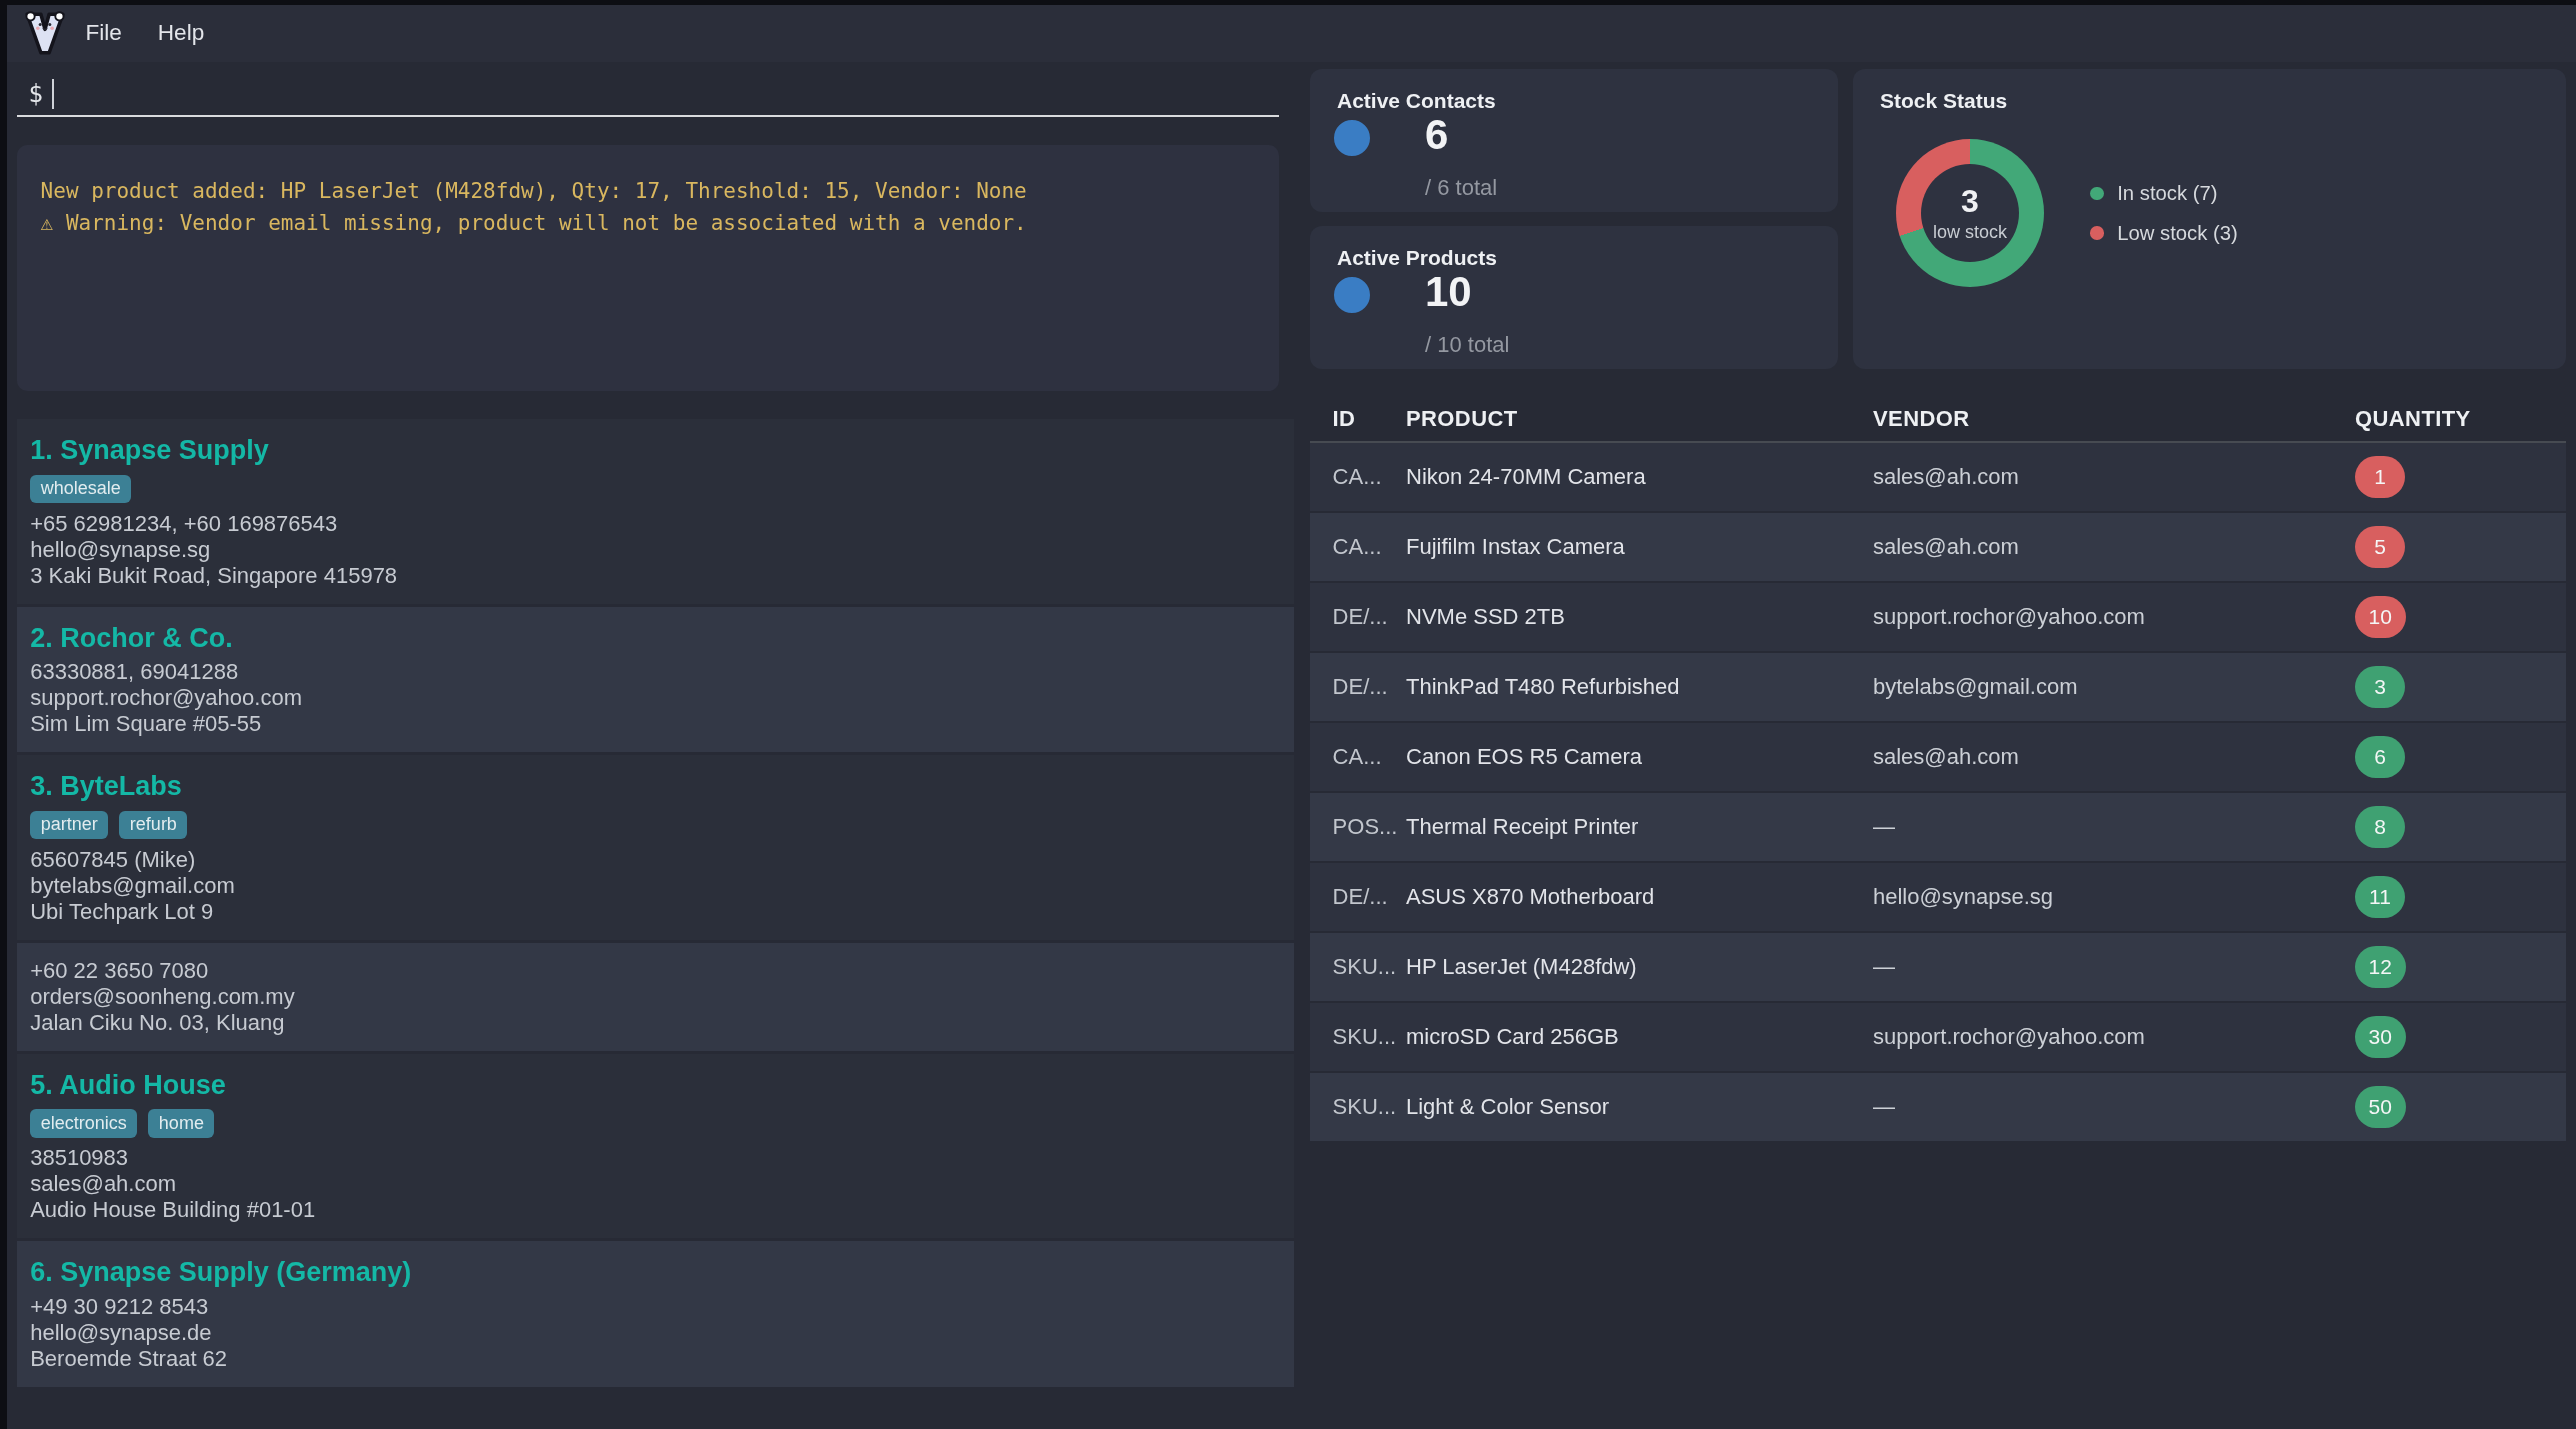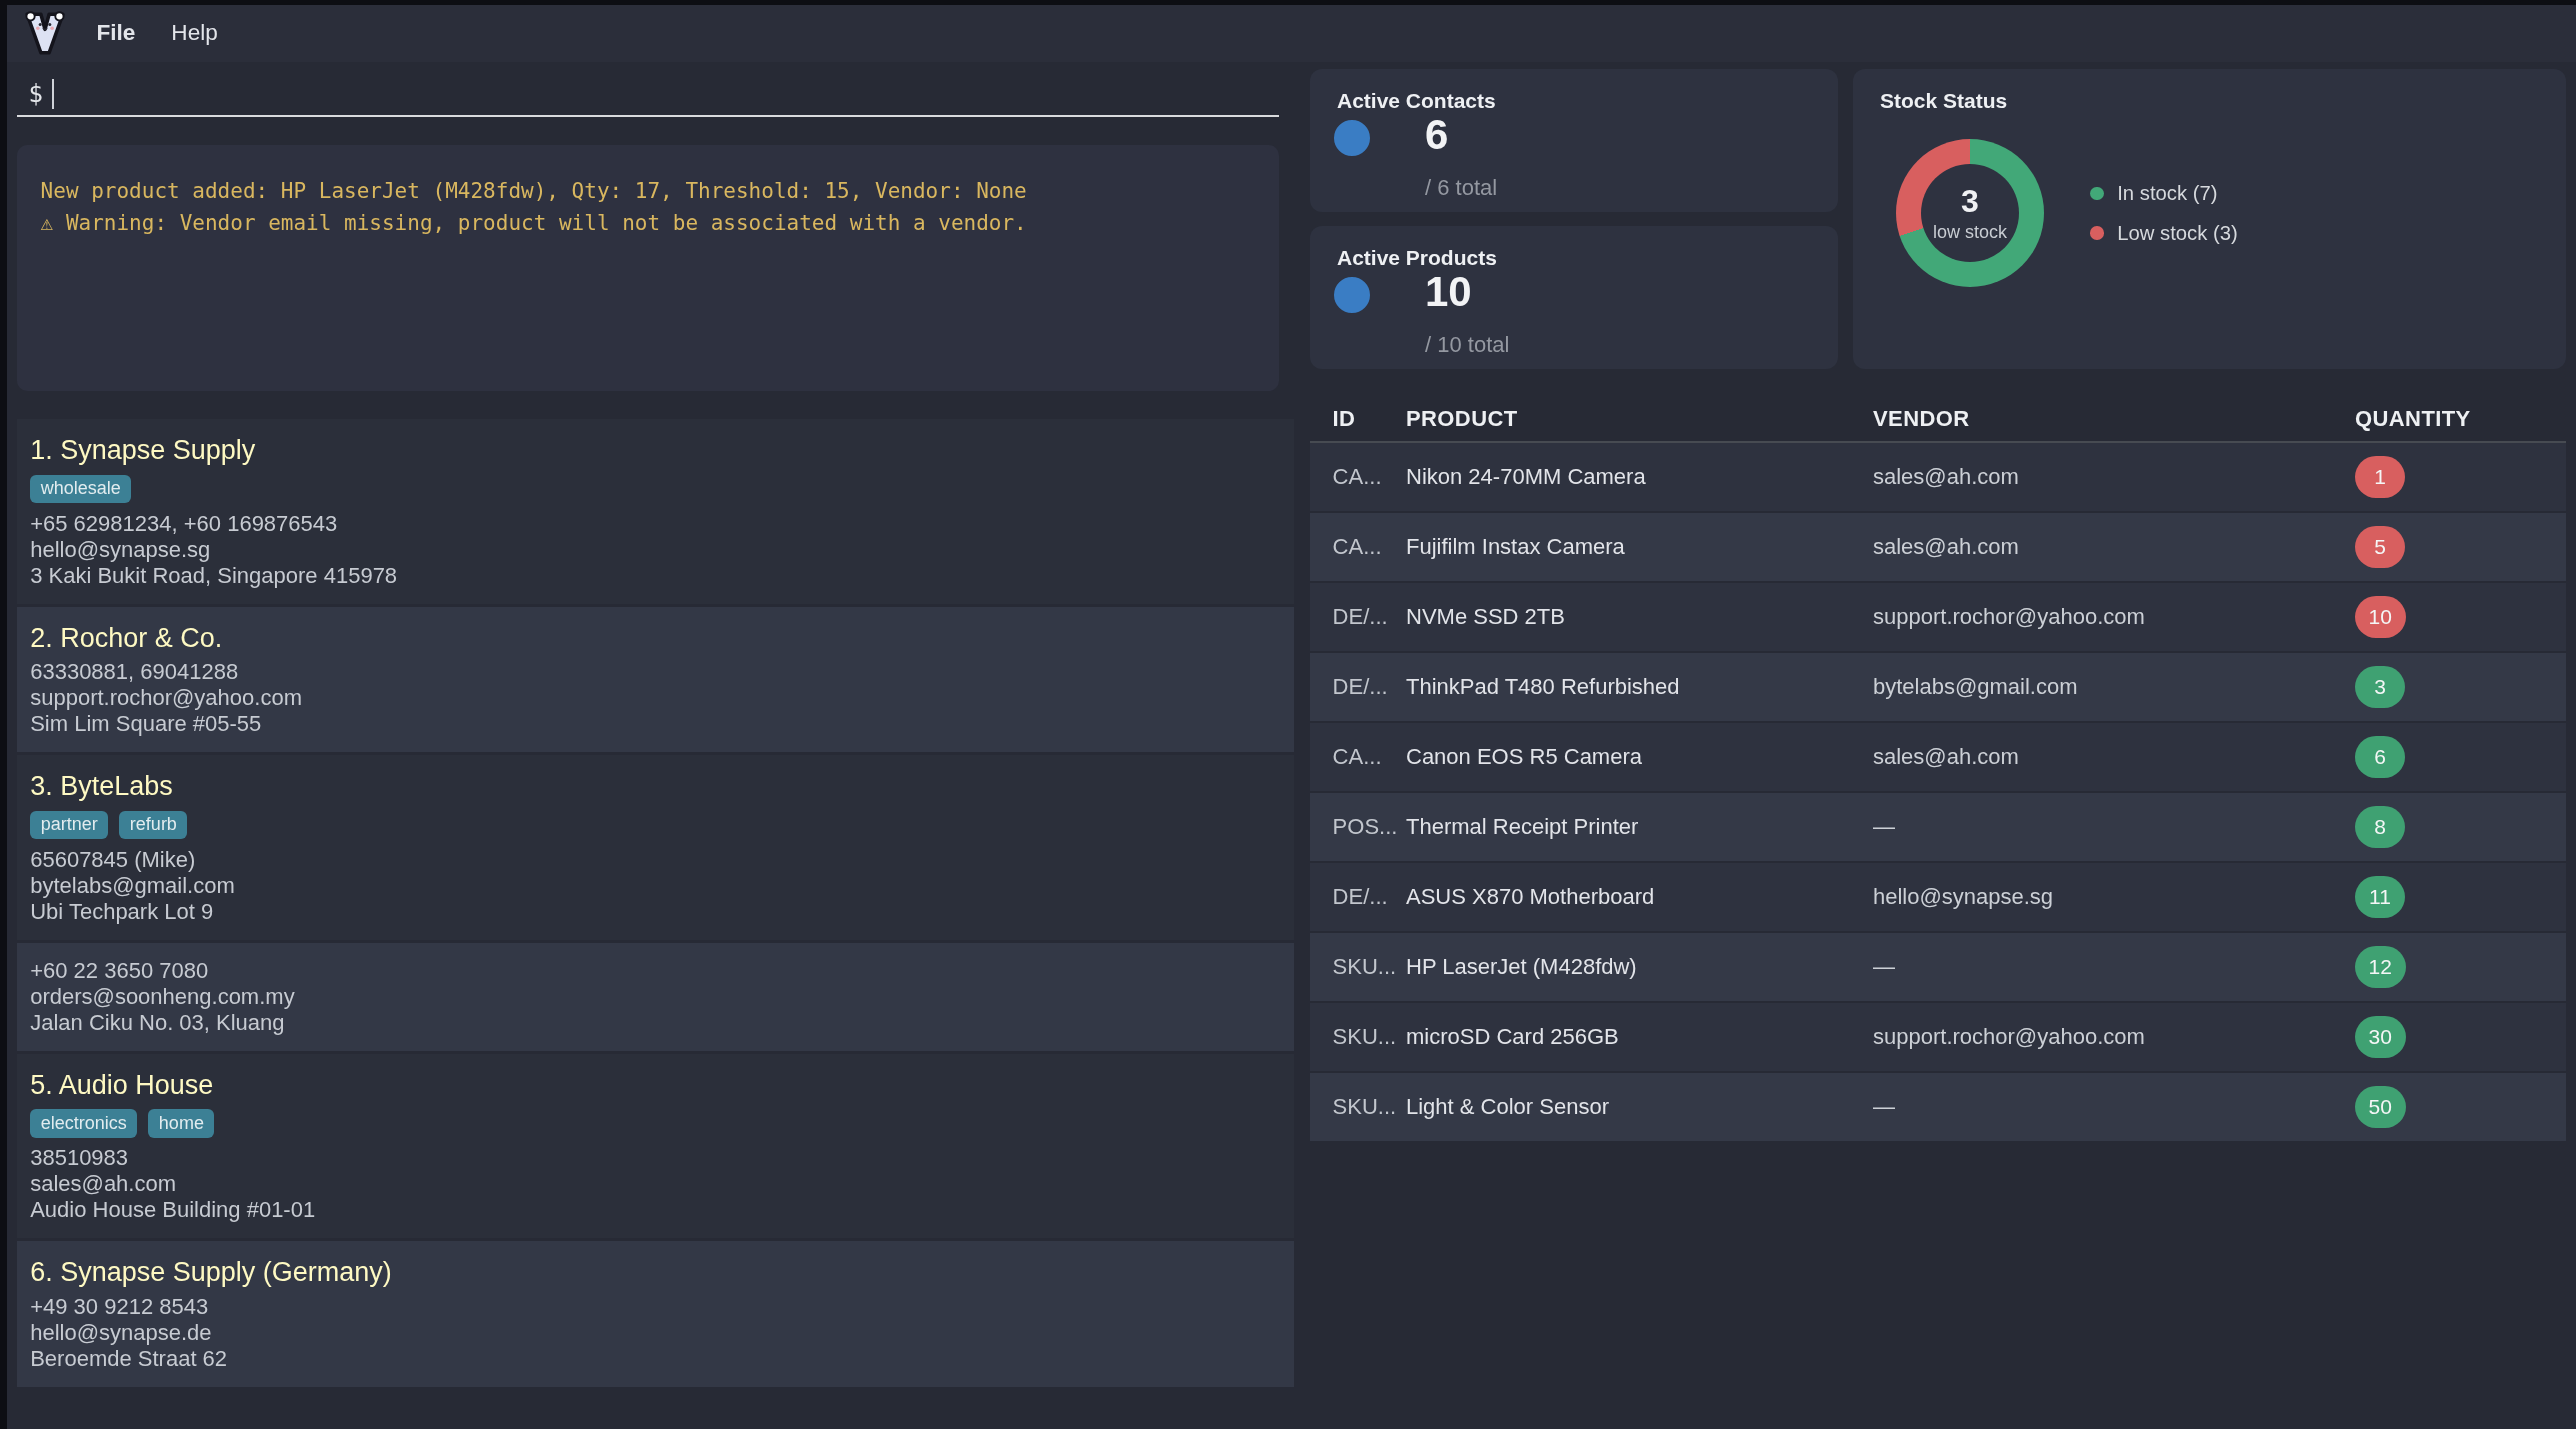--- a/index.html
+++ b/index.html
@@ -15,42 +15,42 @@
 
   
   .menubar {
     position:absolute; left:6.8px; top:4.5px; right:0; height:57px;
     background:#2b2e3a; display:flex; align-items:center;
   }
   .logo { width:44px; height:47px; margin-left:16.6px; }
   .menu-item {
     font-size:22.6px; color:#e3e5ea; margin-left:36px; cursor:default;
   }
-  .menu-item:first-of-type { margin-left:29px;font-weight:bold; }
+  .menu-item:first-of-type { margin-left:18px; }
 
   
   .prompt-row {
     position:absolute; left:16.6px; top:72px; width:1262px; height:45px;
     border-bottom:2.3px solid #d9dadd; display:flex; align-items:center;
   }
   .prompt-sign { font-family:"DejaVu Sans Mono", monospace; font-size:24px; color:#e4e6ea; margin-left:12px; }
   .caret { width:2.3px; height:30px; background:#cfd2d8; margin-left:9px; }
 
   .console-panel {
     position:absolute; left:16.6px; top:145px; width:1262px; height:246px;
     background:#2e3140; border-radius:10.6px; padding:30px 24px;
     font-family:"DejaVu Sans Mono", monospace; font-size:21px; line-height:32px;
     color:#d9b75f;
   }
 
   .contacts-list { position:absolute; left:16.6px; top:419px; width:1277px; }
   .contact-row { padding:15px 0 15px 13.6px; border-bottom:3px solid #272a35; }
   .contact-row:nth-child(odd) { background:#2b2f3a; }
   .contact-row:nth-child(even) { background:#333846; }
-  .contact-title { font-size:27px; color:#fef9c3; line-height:33px; margin-bottom:4.5px; font-weight:400; }
+  .contact-title { font-size:27px; color:#14b8a6; line-height:33px; margin-bottom:4.5px; font-weight:700; }
   .contact-tags { display:block; }
   .tag {
     display:inline-block; background:#3c8095; color:#e2ecef;
     font-size:18px; padding:3.8px 10.6px; border-radius:6px; margin:3px 7.5px 7.5px 0;
   }
   .contact-detail { font-size:22px; line-height:26px; color:#c7cbd2; }
 
   
   .card { position:absolute; background:#2e3240; border-radius:12px; }
   .card-title { font-size:21px; font-weight:bold; color:#eef0f3; }

